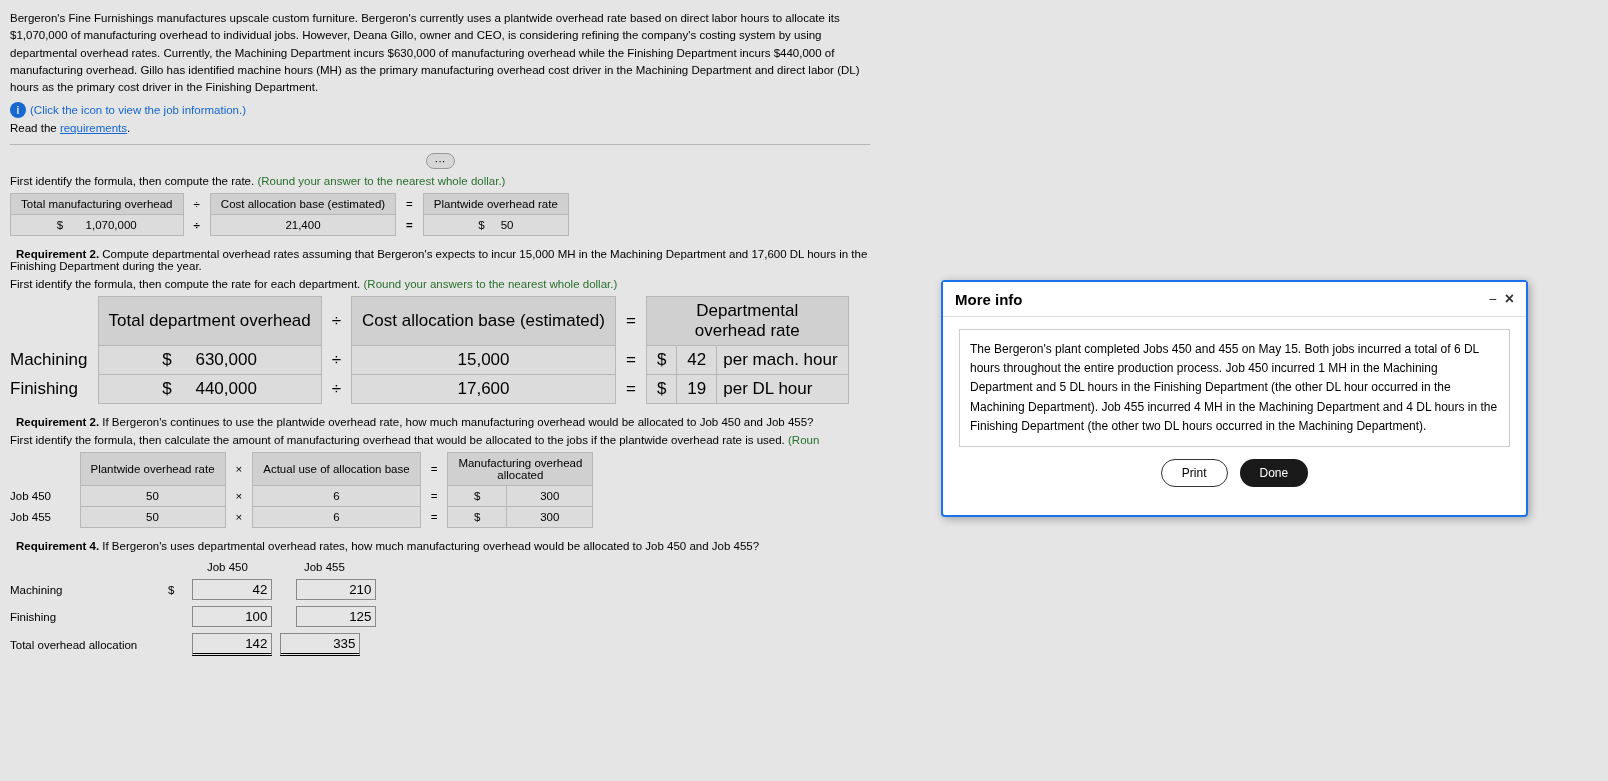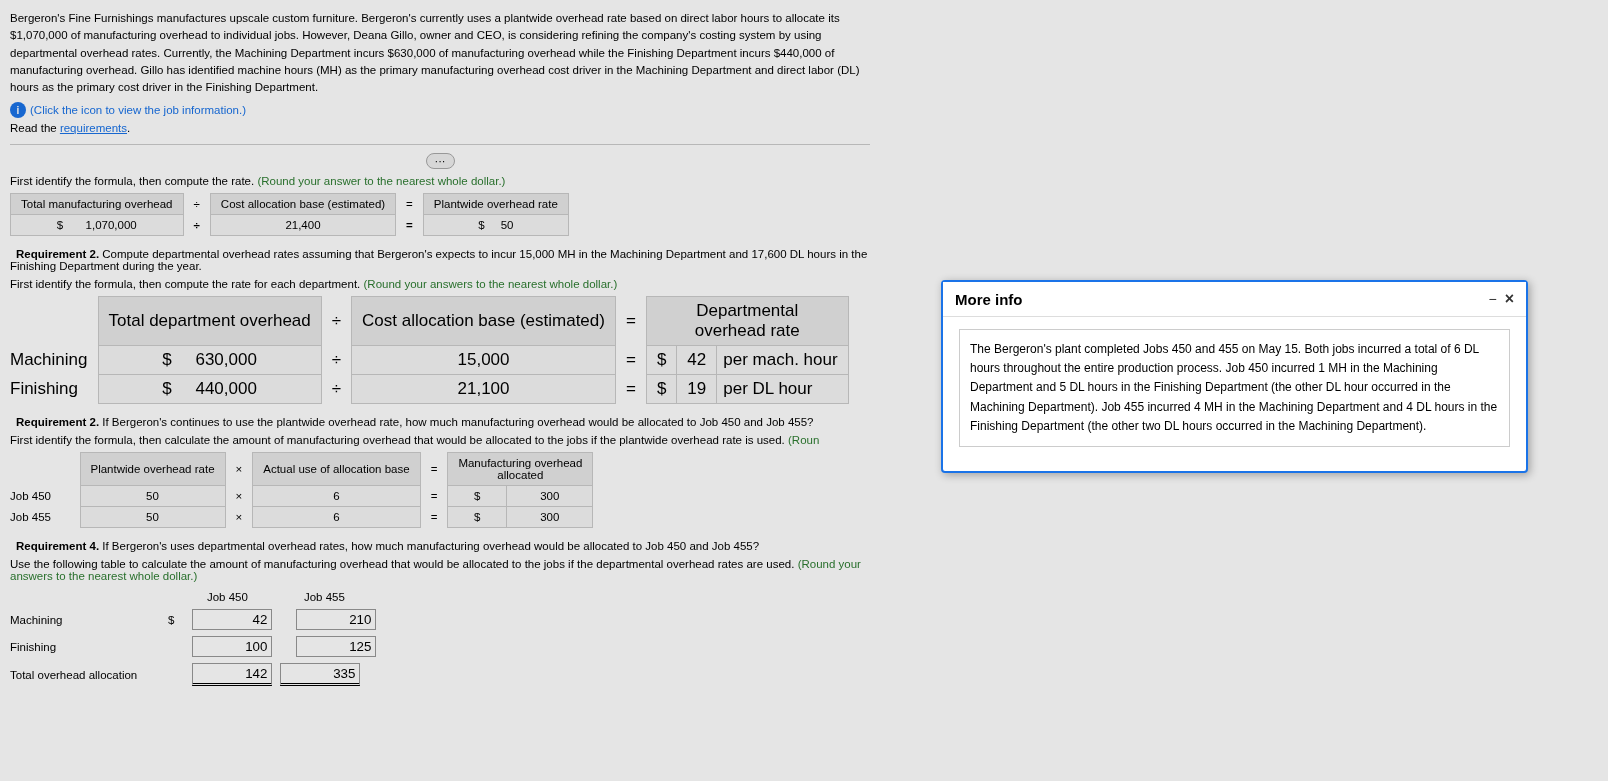--- a/index.html
+++ b/index.html
@@ -162,21 +162,21 @@
           <td>42</td>
           <td class="result-label">per mach. hour</td>
         </tr>
         <tr>
           <td class="label-cell">Finishing</td>
           <td>
             <span>$</span>&nbsp;&nbsp;&nbsp;&nbsp;
             <span>440,000</span>
           </td>
           <td class="op">÷</td>
-          <td>21,100</td>
+          <td>17,600</td>
           <td class="eq">=</td>
           <td>$</td>
           <td>19</td>
           <td class="result-label">per DL hour</td>
         </tr>
       </tbody>
     </table>
   </div>
 
   <div class="section">
@@ -224,24 +224,20 @@
         </tr>
       </tbody>
     </table>
   </div>
 
   <div class="section">
     <p class="req-label">
       <strong>Requirement 4.</strong>
       <span>If Bergeron's uses departmental overhead rates, how much manufacturing overhead would be allocated to Job 450 and Job 455?</span>
     </p>
-    <p class="instruction">
-      <span>Use the following table to calculate the amount of manufacturing overhead that would be allocated to the jobs if the departmental overhead rates are used.</span>
-      <span class="green-text">(Round your answers to the nearest whole dollar.)</span>
-    </p>
 
     <table class="dept-bottom-table">
       <thead>
         <tr>
           <td style="width:150px;"></td>
           <td></td>
           <th style="text-align:center;width:90px;">Job 450</th>
           <th style="text-align:center;width:90px;">Job 455</th>
         </tr>
       </thead>
@@ -286,14 +282,18 @@
 <div class="modal">
   <div class="modal-header">
     <span class="modal-title">More info</span>
     <div class="modal-controls">
       <span class="modal-minimize">−</span>
       <span class="modal-close">×</span>
     </div>
   </div>
   <div class="modal-body">
     <div class="modal-text-box">The Bergeron's plant completed Jobs 450 and 455 on May 15. Both jobs incurred a total of 6 DL hours throughout the entire production process. Job 450 incurred 1 MH in the Machining Department and 5 DL hours in the Finishing Department (the other DL hour occurred in the Machining Department). Job 455 incurred 4 MH in the Machining Department and 4 DL hours in the Finishing Department (the other two DL hours occurred in the Machining Department).</div>
+    <div class="modal-footer">
+      <button class="btn-print">Print</button>
+      <button class="btn-done">Done</button>
+    </div>
   </div>
 </div>
 
 </body></html>

